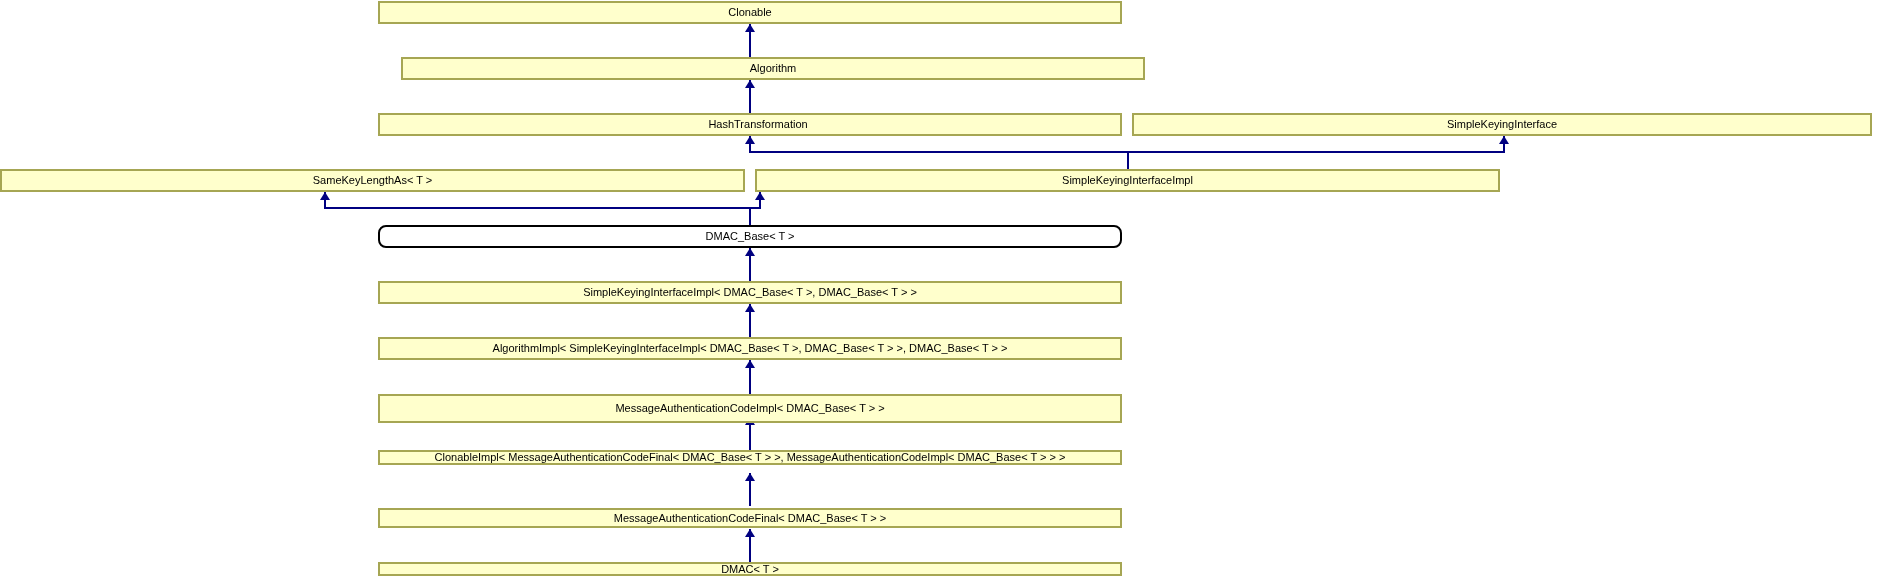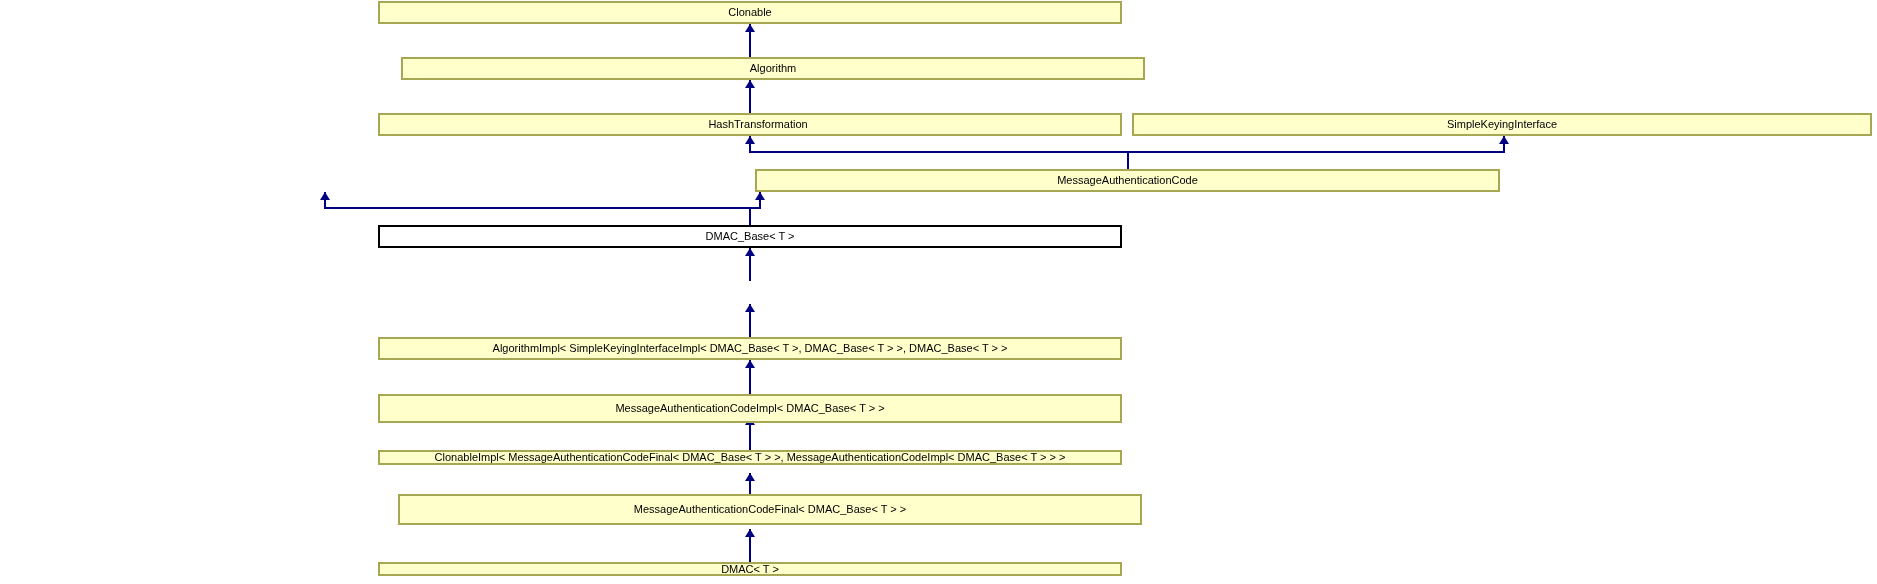--- a/index.html
+++ b/index.html
@@ -26,20 +26,21 @@
     display: flex;
     align-items: center;
     justify-content: center;
     white-space: nowrap;
     overflow: hidden;
     cursor: default;
   }
   .node.current {
     background: var(--current-fill, #ffffff);
     border-color: var(--current-border, #000000);
+    border-radius: 8px;
   }
   .edge-v {
     position: absolute;
     width: 2px;
     background: var(--edge-color, #000080);
   }
   .edge-h {
     position: absolute;
     height: 2px;
     background: var(--edge-color, #000080);
@@ -82,20 +83,22 @@
     <div class="edge-v" style="left: 749px; top: 417px; height: 33px;"></div>
     <div class="arrowhead" style="left: 745px; top: 417px;"></div>
     <div class="edge-v" style="left: 749px; top: 473px; height: 33px;"></div>
     <div class="arrowhead" style="left: 745px; top: 473px;"></div>
     <div class="edge-v" style="left: 749px; top: 529px; height: 33px;"></div>
     <div class="arrowhead" style="left: 745px; top: 529px;"></div>
     <div class="node" style="left: 378px; top: 1px; width: 744px; height: 23px;">Clonable</div>
     <div class="node" style="left: 378px; top: 57px; width: 744px; height: 23px; margin-left: 23px;">Algorithm</div>
     <div class="node" style="left: 378px; top: 113px; width: 744px; height: 23px; padding-left: 16px;">HashTransformation</div>
     <div class="node" style="left: 1132px; top: 113px; width: 740px; height: 23px;">SimpleKeyingInterface</div>
-    <div class="node" style="left: 755px; top: 169px; width: 745px; height: 23px;">MessageAuthenticationCode</div>
+    <div class="node" style="left: 0px; top: 169px; width: 745px; height: 23px;">SameKeyLengthAs&lt; T &gt;</div>
+    <div class="node" style="left: 755px; top: 169px; width: 745px; height: 23px;">SimpleKeyingInterfaceImpl</div>
     <div class="node current" style="left: 378px; top: 225px; width: 744px; height: 23px;">DMAC_Base&lt; T &gt;</div>
+    <div class="node" style="left: 378px; top: 281px; width: 744px; height: 23px;">SimpleKeyingInterfaceImpl&lt; DMAC_Base&lt; T &gt;, DMAC_Base&lt; T &gt; &gt;</div>
     <div class="node" style="left: 378px; top: 337px; width: 744px; height: 23px;">AlgorithmImpl&lt; SimpleKeyingInterfaceImpl&lt; DMAC_Base&lt; T &gt;, DMAC_Base&lt; T &gt; &gt;, DMAC_Base&lt; T &gt; &gt;</div>
     <div class="node" style="left: 378px; top: 394px; width: 744px; height: 29px;">MessageAuthenticationCodeImpl&lt; DMAC_Base&lt; T &gt; &gt;</div>
     <div class="node" style="left: 378px; top: 450px; width: 744px; height: 15px;">ClonableImpl&lt; MessageAuthenticationCodeFinal&lt; DMAC_Base&lt; T &gt; &gt;, MessageAuthenticationCodeImpl&lt; DMAC_Base&lt; T &gt; &gt; &gt;</div>
-    <div class="node" style="left: 378px; top: 494px; width: 744px; height: 31px; margin-left: 20px;">MessageAuthenticationCodeFinal&lt; DMAC_Base&lt; T &gt; &gt;</div>
+    <div class="node" style="left: 378px; top: 508px; width: 744px; height: 20px;">MessageAuthenticationCodeFinal&lt; DMAC_Base&lt; T &gt; &gt;</div>
     <div class="node" style="left: 378px; top: 562px; width: 744px; height: 14px;">DMAC&lt; T &gt;</div>
   </div>
 
 </body></html>

